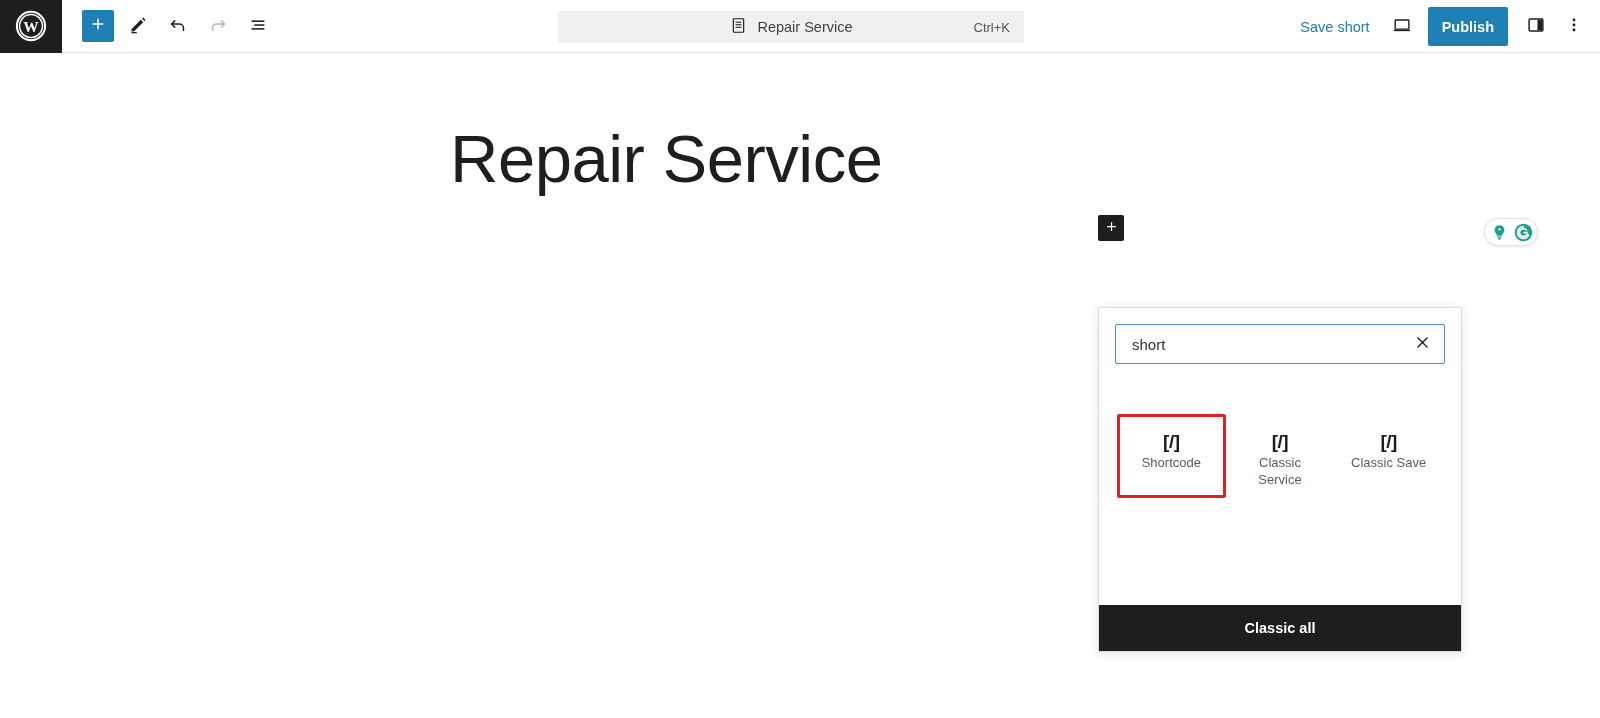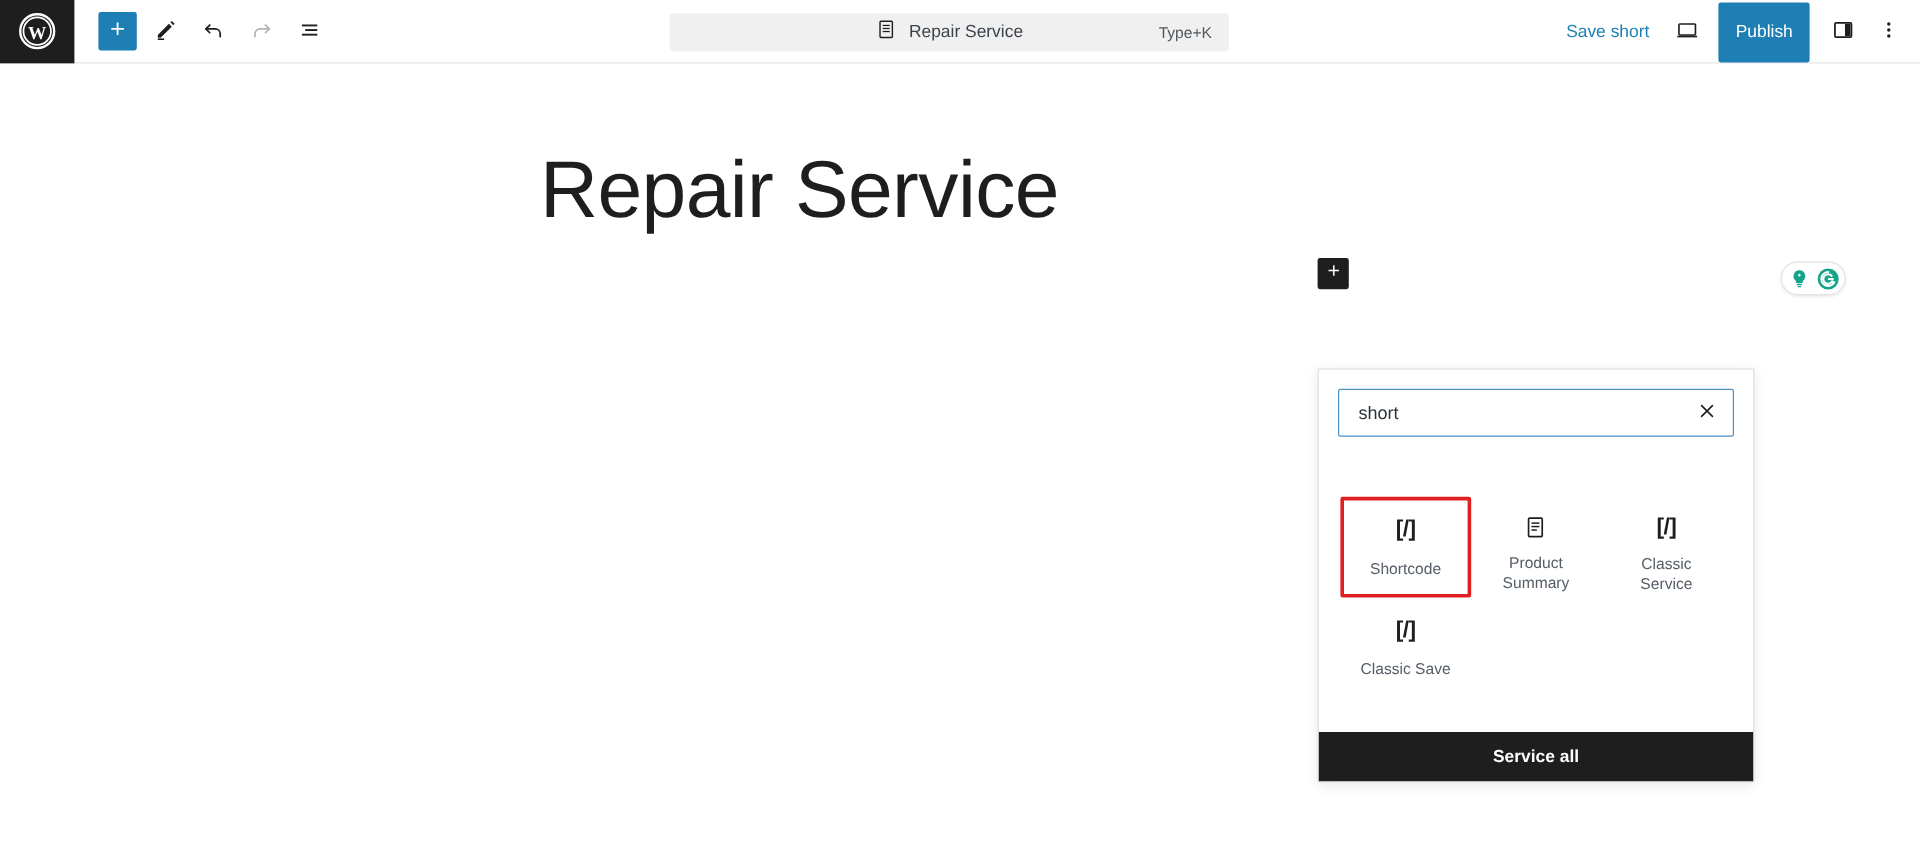--- a/index.html
+++ b/index.html
@@ -80,24 +80,24 @@
     display: flex; align-items: center; gap: 2px;
   }
   .save-draft {
     font-size: 14.5px; color: #1d7fb3;
     background: none; border: none; cursor: pointer;
     padding: 6px 12px; white-space: nowrap;
   }
   .publish-btn {
     background: #1d7fb3; color: #fff;
     border: none; border-radius: 2px;
-    font-size: 14.5px; font-weight: 400;
+    font-size: 14.5px; font-weight: 700;
     padding: 8px 14px; cursor: pointer;
     margin-left: 6px; margin-right: 8px;
-    height: 50px;
+    height: 39px;
   }
   .icon-btn {
     width: 36px; height: 36px;
     display: flex; align-items: center; justify-content: center;
     background: none; border: none; cursor: pointer;
   }
 
   
   .canvas {
     position: absolute; top: 53px; left: 0;
@@ -209,21 +209,20 @@
     display: flex; align-items: center; justify-content: center;
     color: #1e1e1e;
   }
   .block-icon-text {
     font-size: 19px;
     font-weight: 700;
     letter-spacing: -0.5px;
     font-family: "Liberation Sans", sans-serif;
   }
   .block-label {
-    margin-top: 11px;
     font-size: 13px;
     color: #555d66;
     text-align: center;
     line-height: 1.3;
     max-width: 86px;
   }
 
   .browse-all {
     height: 46px;
     background: #1e1e1e;
@@ -307,21 +306,21 @@
       <span>
         <svg width="19" height="19" viewBox="0 0 24 24">
           <rect x="5.5" y="3.5" width="13" height="17" rx="1" fill="none" stroke="#1e1e1e" stroke-width="1.5"></rect>
           <rect x="8.3" y="7.2" width="7.4" height="1.3" fill="#1e1e1e"></rect>
           <rect x="8.3" y="10.4" width="7.4" height="1.3" fill="#1e1e1e"></rect>
           <rect x="8.3" y="13.6" width="7.4" height="1.3" fill="#1e1e1e"></rect>
         </svg>
       </span>
       <span class="cmdbar-title">Repair Service</span>
     </div>
-    <span class="cmdbar-shortcut">Type+K</span>
+    <span class="cmdbar-shortcut">Ctrl+K</span>
   </div>
 
   <div class="tb-right">
     <button class="save-draft">Save short</button>
 
     <button class="icon-btn">
       <span>
         <svg width="22" height="22" viewBox="0 0 24 24">
           <rect x="4.5" y="6.5" width="15" height="10" rx="0.8" fill="none" stroke="#1e1e1e" stroke-width="1.5"></rect>
           <rect x="3" y="17.2" width="18" height="1.5" fill="#1e1e1e"></rect>
@@ -400,43 +399,32 @@
 
     <div class="block-grid">
 
       <div class="block-item highlighted">
         <div class="block-icon">
           <span class="block-icon-text">[/]</span>
         </div>
         <div class="block-label">Shortcode</div>
       </div>
 
-      <div class="block-item">
-        <div class="block-icon">
-          <svg width="21" height="21" viewBox="0 0 24 24">
-            <rect x="5.5" y="3.2" width="13" height="17.6" rx="1" fill="none" stroke="#1e1e1e" stroke-width="1.6"></rect>
-            <rect x="8.2" y="7.2" width="7.6" height="1.4" fill="#1e1e1e"></rect>
-            <rect x="8.2" y="10.5" width="7.6" height="1.4" fill="#1e1e1e"></rect>
-            <rect x="8.2" y="13.8" width="5.2" height="1.4" fill="#1e1e1e"></rect>
-          </svg>
-        </div>
-        <div class="block-label">Product Summary</div>
-      </div>
 
       <div class="block-item">
         <div class="block-icon">
           <span class="block-icon-text">[/]</span>
         </div>
         <div class="block-label">Classic Service</div>
       </div>
 
       <div class="block-item">
         <div class="block-icon">
           <span class="block-icon-text">[/]</span>
         </div>
         <div class="block-label">Classic Save</div>
       </div>
 
     </div>
 
-    <button class="browse-all">Service all</button>
+    <button class="browse-all">Classic all</button>
   </div>
 </div>
 
 </body></html>

